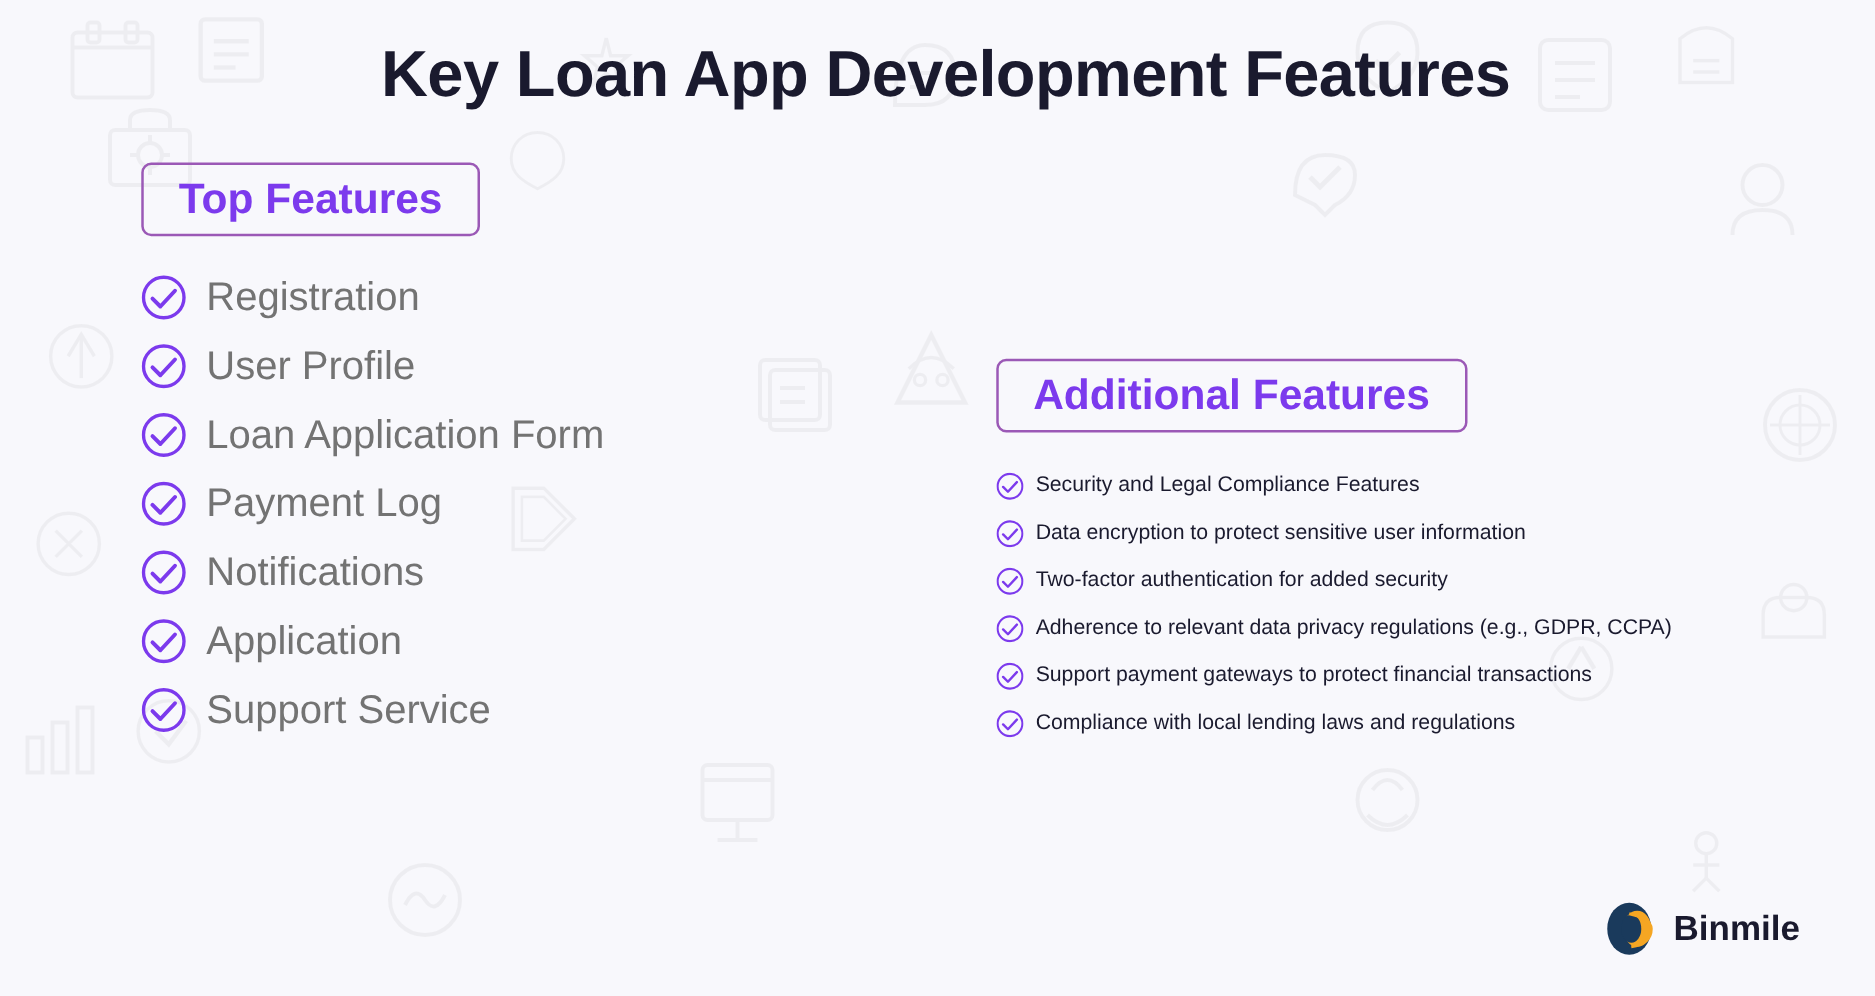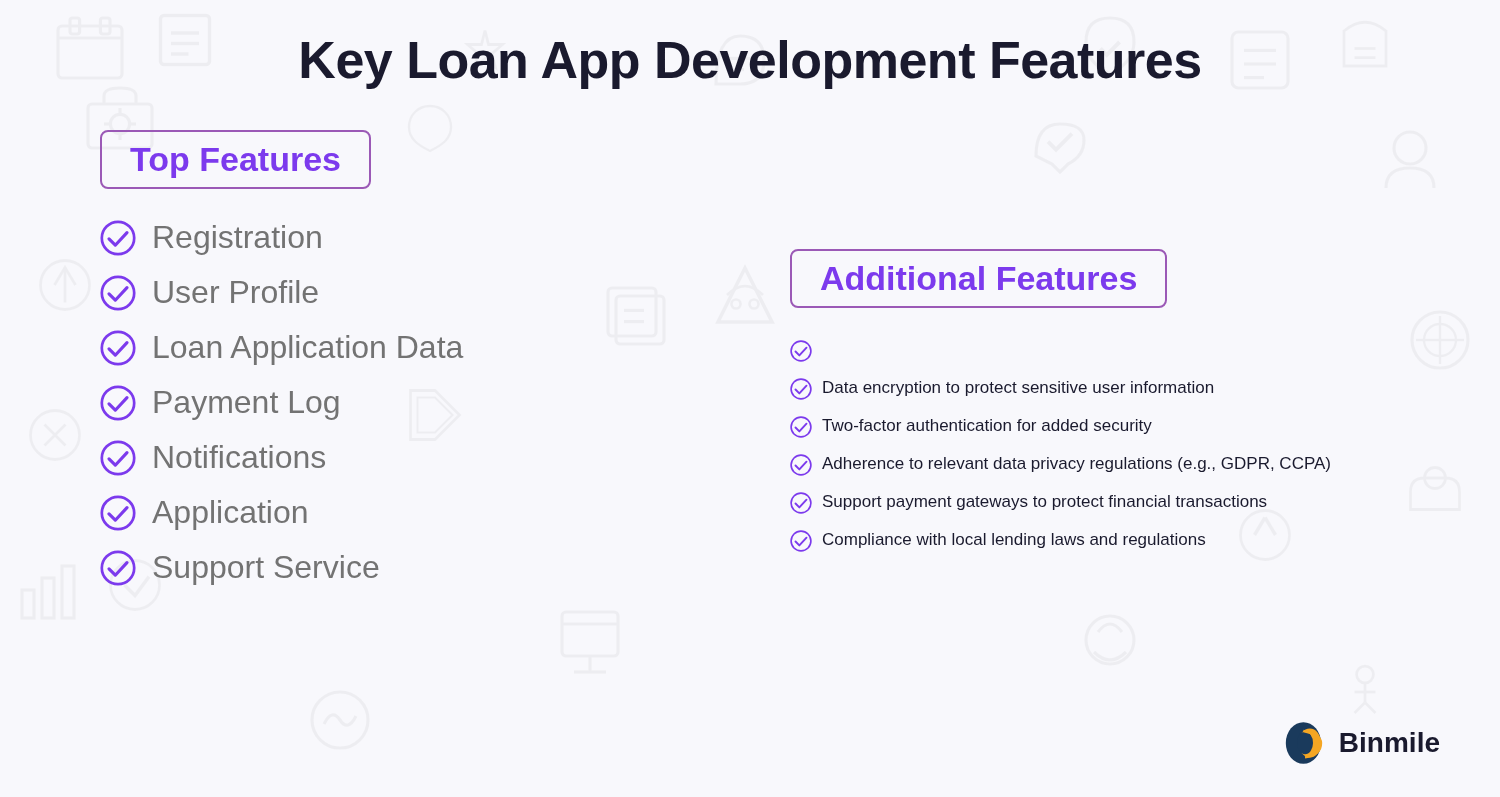--- a/index.html
+++ b/index.html
@@ -10,35 +10,36 @@
       background: #f8f8fc;
       font-family: 'Segoe UI', Arial, sans-serif;
       overflow: hidden;
       position: relative;
     }
 
     .content {
       position: relative;
       z-index: 1;
       padding: 30px 80px;
+      margin-left: 13px;
     }
 
     .main-title {
       text-align: center;
       font-size: 52px;
       font-weight: 800;
       color: #1a1a2e;
       margin-bottom: 40px;
       letter-spacing: -0.5px;
     }
 
     .two-col {
       display: flex;
       gap: 60px;
-      align-items: center;
+      align-items: flex-end;
     }
 
     .left-col {
       flex: 1;
       padding-left: 20px;
     }
 
     .right-col {
       flex: 1;
       padding-top: 80px;
@@ -280,21 +281,21 @@
       <circle cx="20" cy="20" r="18" fill="none" stroke="#7c3aed" stroke-width="3"></circle>
       <path d="M10 21 L17 28 L30 14" fill="none" stroke="#7c3aed" stroke-width="3.5" stroke-linecap="round" stroke-linejoin="round"></path>
     </svg>
             <span>User Profile</span>
           </li>
           <li>
             <svg width="36" height="36" viewBox="0 0 40 40" class="check-icon">
       <circle cx="20" cy="20" r="18" fill="none" stroke="#7c3aed" stroke-width="3"></circle>
       <path d="M10 21 L17 28 L30 14" fill="none" stroke="#7c3aed" stroke-width="3.5" stroke-linecap="round" stroke-linejoin="round"></path>
     </svg>
-            <span>Loan Application Data</span>
+            <span>Loan Application Form</span>
           </li>
           <li>
             <svg width="36" height="36" viewBox="0 0 40 40" class="check-icon">
       <circle cx="20" cy="20" r="18" fill="none" stroke="#7c3aed" stroke-width="3"></circle>
       <path d="M10 21 L17 28 L30 14" fill="none" stroke="#7c3aed" stroke-width="3.5" stroke-linecap="round" stroke-linejoin="round"></path>
     </svg>
             <span>Payment Log</span>
           </li>
           <li>
             <svg width="36" height="36" viewBox="0 0 40 40" class="check-icon">
@@ -322,20 +323,21 @@
 
     <div class="right-col">
       <div class="section-label">Additional Features</div>
       <ul class="additional-list">
 
       <li>
             <svg width="22" height="22" viewBox="0 0 40 40" class="check-icon-sm">
       <circle cx="20" cy="20" r="18" fill="none" stroke="#7c3aed" stroke-width="3"></circle>
       <path d="M10 21 L17 28 L30 14" fill="none" stroke="#7c3aed" stroke-width="3.5" stroke-linecap="round" stroke-linejoin="round"></path>
     </svg>
+            <span>Security and Legal Compliance Features</span>
           </li>
           <li>
             <svg width="22" height="22" viewBox="0 0 40 40" class="check-icon-sm">
       <circle cx="20" cy="20" r="18" fill="none" stroke="#7c3aed" stroke-width="3"></circle>
       <path d="M10 21 L17 28 L30 14" fill="none" stroke="#7c3aed" stroke-width="3.5" stroke-linecap="round" stroke-linejoin="round"></path>
     </svg>
             <span>Data encryption to protect sensitive user information</span>
           </li>
           <li>
             <svg width="22" height="22" viewBox="0 0 40 40" class="check-icon-sm">

